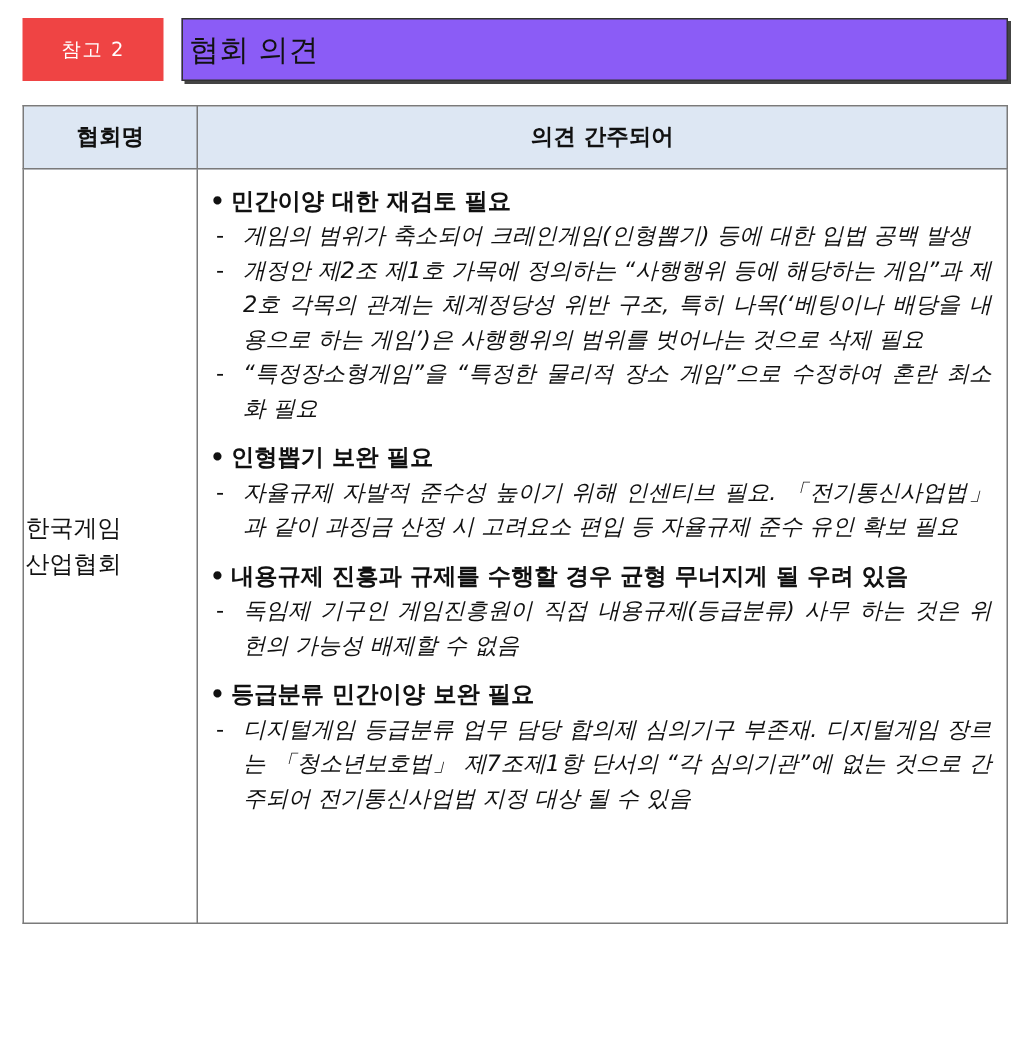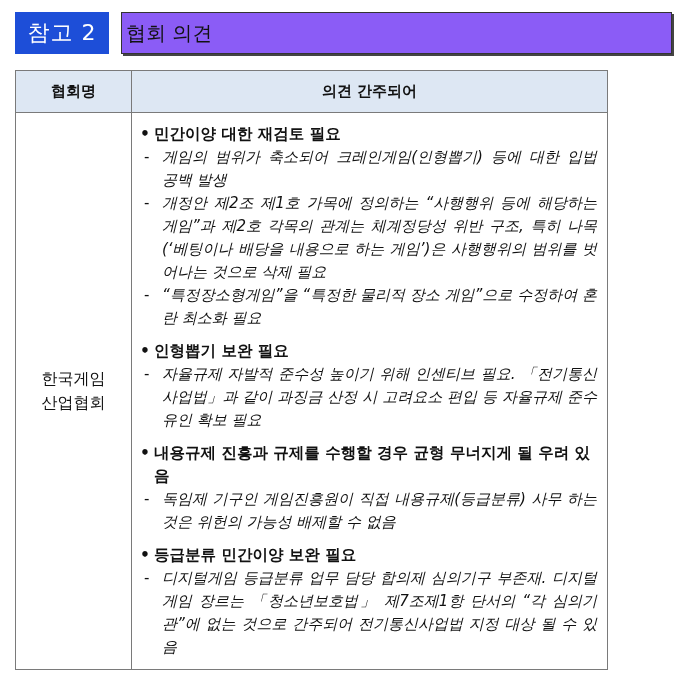--- a/index.html
+++ b/index.html
@@ -1,28 +1,28 @@
 <!DOCTYPE html>
 <html><head>
 <meta charset="utf-8">
 <style>
   html, body { margin:0; padding:0; background:#ffffff; }
   body { width:689px; height:700px; position:relative; overflow:hidden;
          font-family:"DejaVu Sans", "Liberation Sans", sans-serif; color:#111; }
   .ref-label { position:absolute; left:15px; top:12px; width:94px; height:42px;
-    background:#1d4ed8; color:#ffffff; font-size:22px; display:flex; align-items:center;
+    background:#ef4444; color:#ffffff; font-size:13px; display:flex; align-items:center;
     justify-content:center; letter-spacing:1px; }
   .ref-title { position:absolute; left:121px; top:12px; width:548px; height:39px;
     border:1px solid #333; box-shadow:2px 2px 0 #444; background:#8b5cf6; font-size:20px;
     display:flex; align-items:center; padding-left:4px; box-sizing:border-box; width:551px; height:42px; }
-  table.opinions { position:absolute; left:15px; top:70px; width:593px; border-collapse:collapse; }
+  table.opinions { position:absolute; left:15px; top:70px; width:657px; border-collapse:collapse; }
   table.opinions th, table.opinions td { border:1px solid #7a7a7a; }
   table.opinions thead th { background:#dde7f3; height:41px; font-size:15px; font-weight:bold; padding:0; }
   th.col-name { width:115px; }
-  td.assoc-name { text-align:center; vertical-align:middle; font-size:16px; line-height:24px; }
+  td.assoc-name { vertical-align:middle; font-size:16px; line-height:24px; }
   td.content { padding:10px 10px 10px 8px; vertical-align:top; height:503px; box-sizing:border-box; }
   .section { margin-bottom:10px; }
   .section:last-child { margin-bottom:0; }
   .bullet { font-weight:bold; font-size:15.5px; line-height:23px; display:flex; }
   .bullet .mark { width:14px; flex:none; }
   .sub { display:flex; font-size:15px; line-height:23px; text-align:justify; }
   .sub .dash { width:22px; flex:none; padding-left:4px; box-sizing:border-box; }
   .sub .txt { flex:1;font-style:italic; }
 </style>
 </head>

